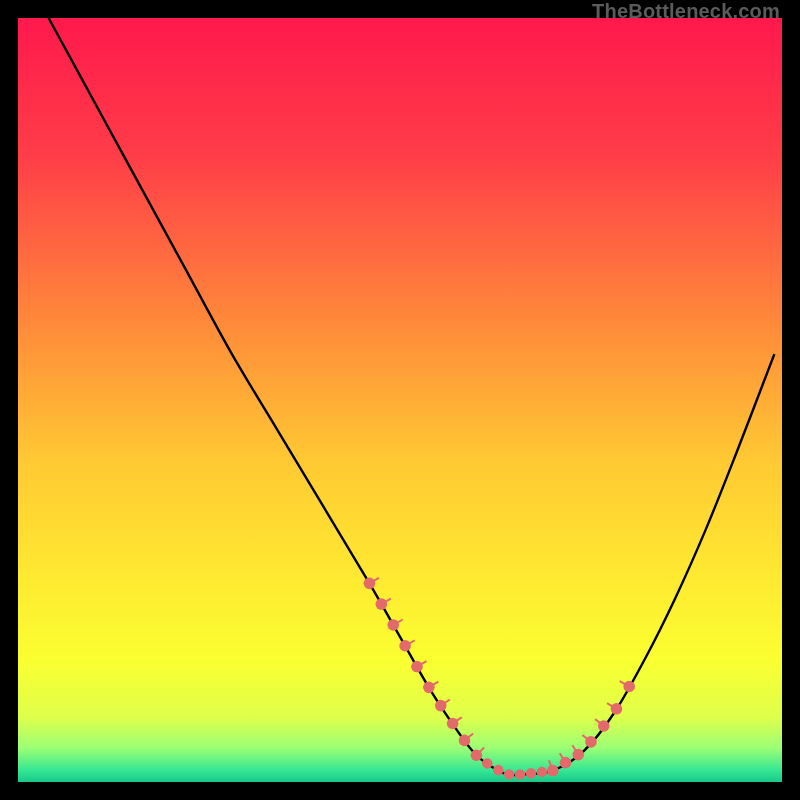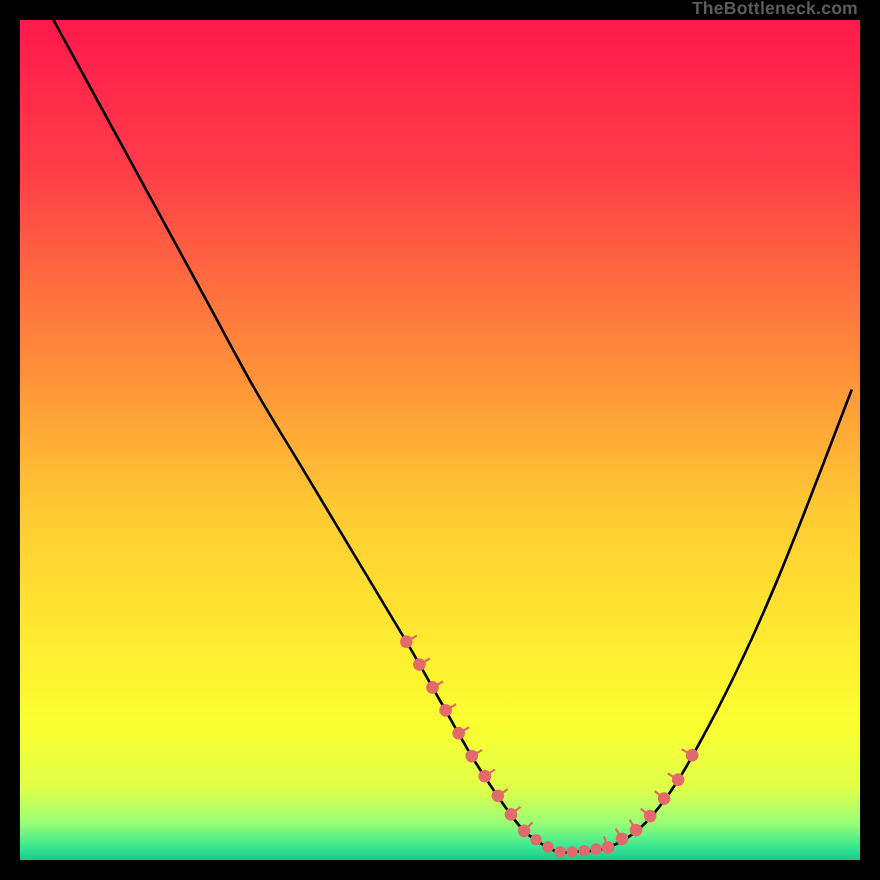--- a/index.html
+++ b/index.html
@@ -17,21 +17,21 @@
     width: 764px;
     height: 764px;
     box-sizing: border-box;
     border: 2px solid #000;
   }
   .watermark {
     position: absolute;
     top: 0px;
     right: 20px;
     font-family: Arial, Helvetica, sans-serif;
-    font-size: 16px;
+    font-size: 20px;
     font-weight: bold;
     color: #5b5b5b;
     letter-spacing: 0.2px;
   }
   svg {
     position: absolute;
     left: 18px;
     top: 18px;
   }
 </style>

